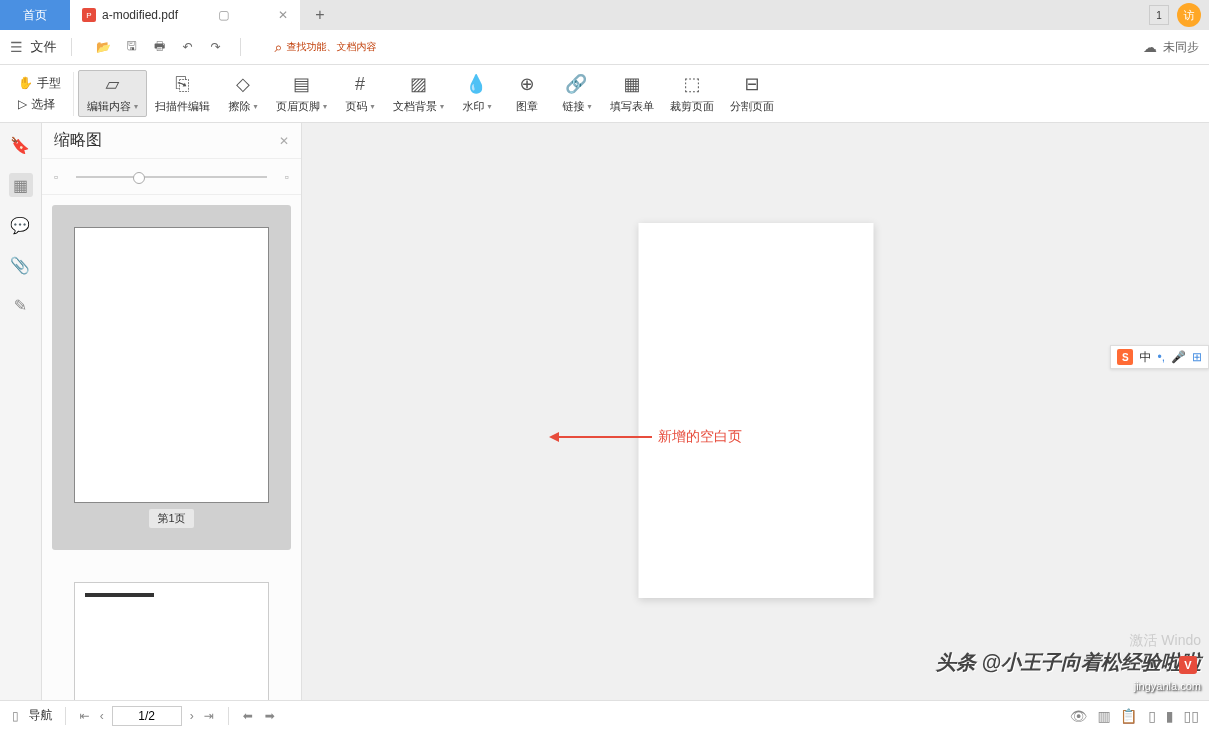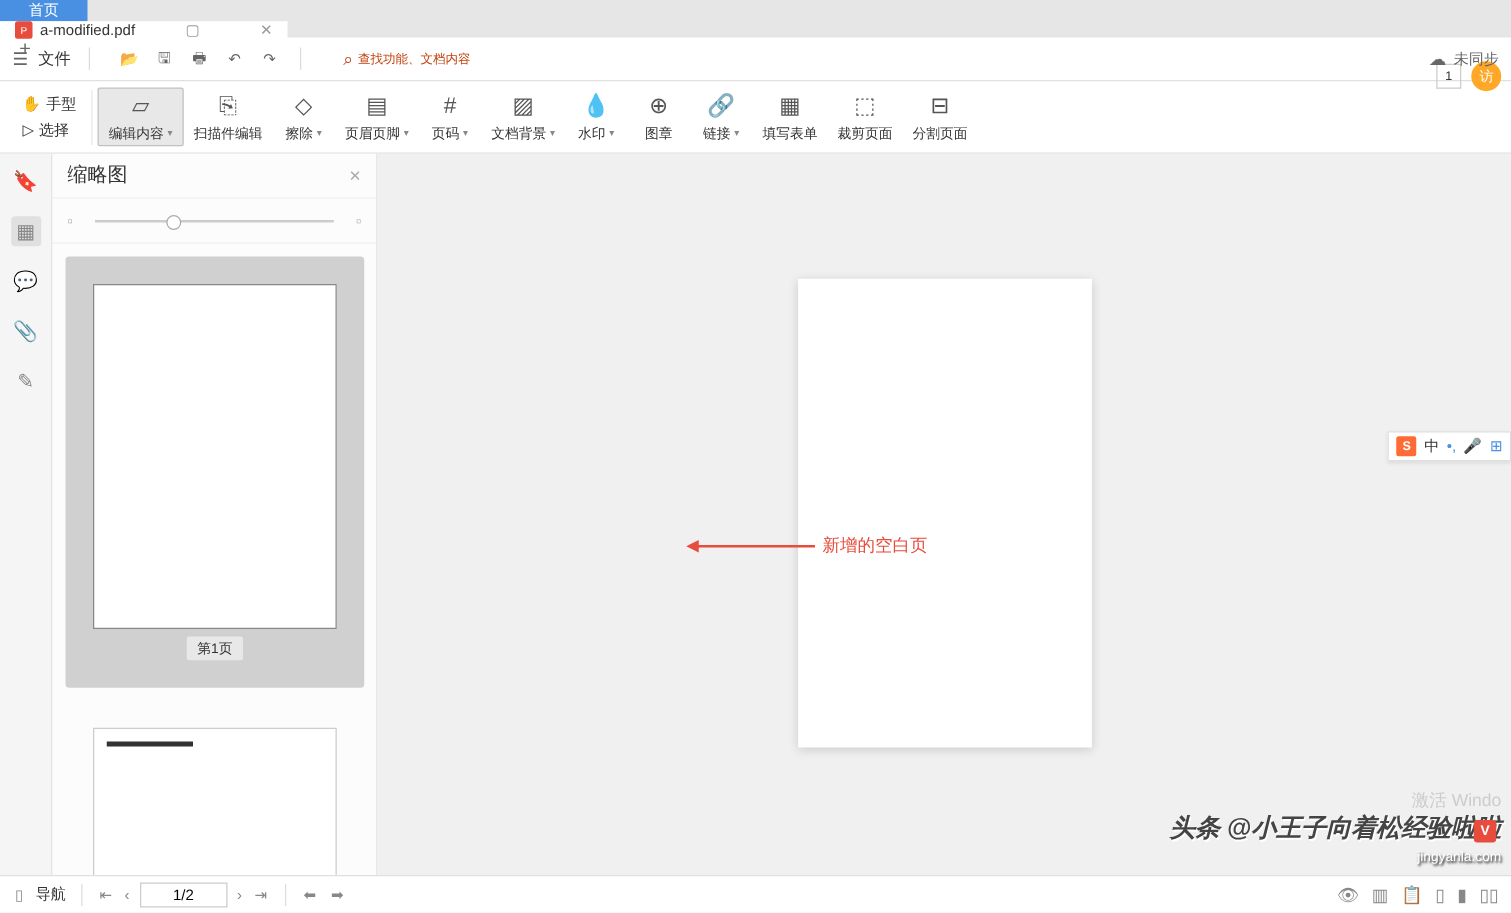--- a/index.html
+++ b/index.html
@@ -1,19 +1,19 @@
 <!DOCTYPE html>
 <html><head>
   <meta charset="utf-8">
   <style>
     * { margin: 0; padding: 0; box-sizing: border-box; font-family: "Microsoft YaHei", sans-serif; }
     body { width: 1209px; height: 730px; overflow: hidden; background: #fff; font-size: 12px; color: #333; position: relative; }
     
     
-    .tabs-bar { height: 30px; background: #e6e6e6; display: flex; align-items: stretch; flex-direction: column; }
+    .tabs-bar { height: 30px; background: #e6e6e6; display: flex; align-items: stretch; }
     .tab { display: flex; align-items: center; padding: 0 12px; font-size: 12px; cursor: pointer; position: relative; }
     .tab-home { background: #4a90e2; color: #fff; width: 70px; justify-content: center; }
     .tab-doc { background: #f5f5f5; width: 130px; }
     .tab-active { background: #fff; width: 230px; }
     .tab-icon { width: 14px; height: 14px; margin-right: 6px; display: inline-flex; align-items: center; justify-content: center; }
     .tab-icon-red { background: #e74c3c; border-radius: 2px; }
     .tab-icon-pdf { background: #e74c3c; border-radius: 2px; color: #fff; font-size: 8px; }
     .tab-close { margin-left: auto; color: #999; }
     .tab-plus { width: 40px; display: flex; align-items: center; justify-content: center; color: #666; font-size: 16px; }
     .tabs-right { margin-left: auto; display: flex; align-items: center; gap: 8px; padding-right: 8px; }

